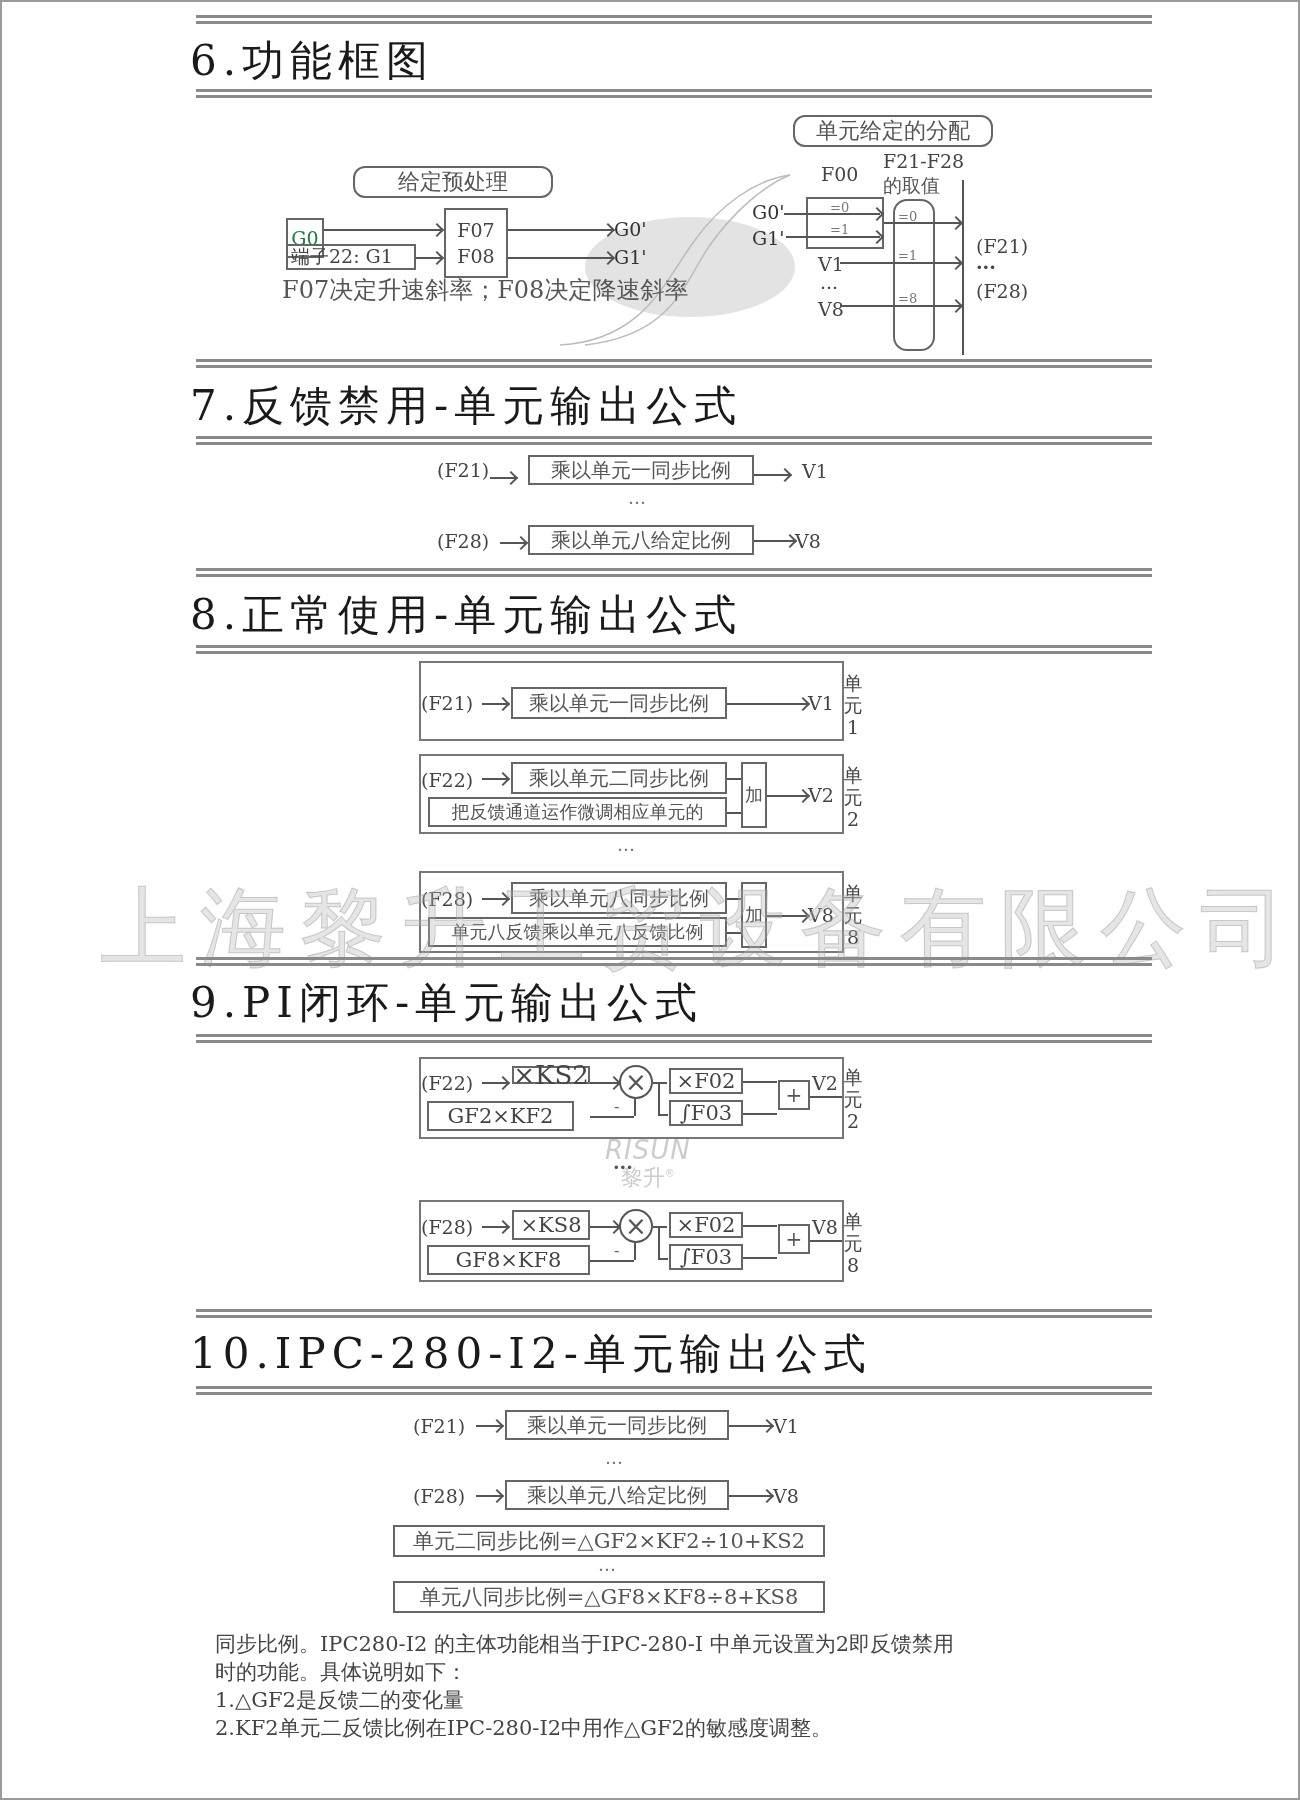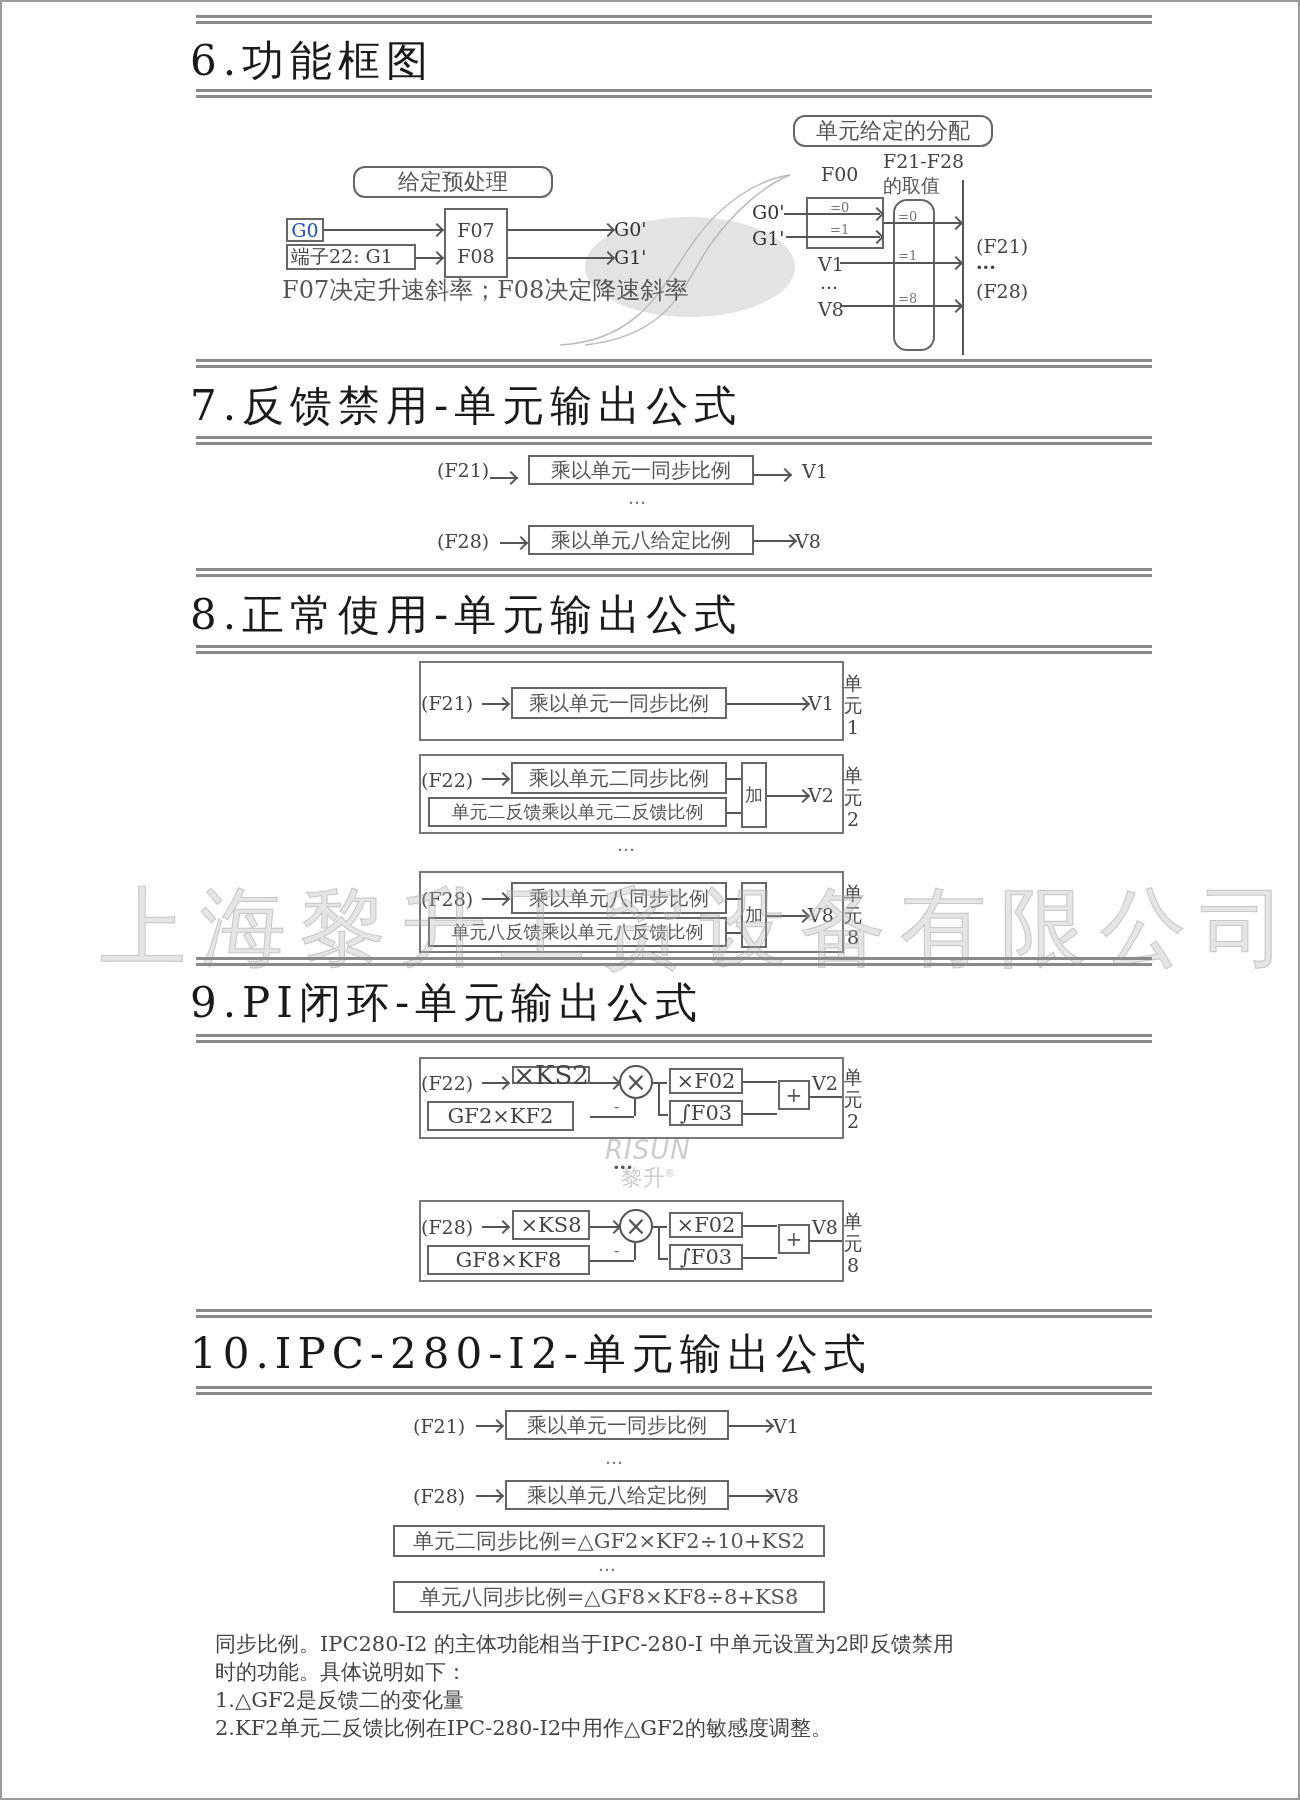--- a/index.html
+++ b/index.html
@@ -76,21 +76,21 @@
 <div>
 
   <div class="abs" style="left:585px;top:217px;width:210px;height:100px;border-radius:50%;background:#e3e3e3;"></div>
   <svg class="abs" style="left:555px;top:170px" width="240" height="180">
     <path d="M5,175 C90,170 110,110 140,70 C165,35 200,10 235,5" fill="none" stroke="#bbb" stroke-width="1.5"></path>
     <path d="M30,175 C120,165 130,110 155,75 C180,40 210,15 235,5" fill="none" stroke="#bbb" stroke-width="1.5"></path>
   </svg>
 
   <div class="pill" style="left:353px;top:166px;width:200px;height:32px;">给定预处理</div>
 
-  <div class="box" style="left:286px;top:218px;width:38px;height:24px;font-size:19px;color:#1d4ed8">G0</div>
+  <div class="box" style="left:286px;top:218px;width:38px;height:40px;font-size:19px;color:#15803d">G0</div>
   <div class="box" style="left:286px;top:244px;width:130px;height:26px;font-size:19px;color:#444;justify-content:space-between;padding:0 3px;">端子22:   G1</div>
 
   <div class="hline" style="left:324px;top:229px;width:118px"></div>
   <div class="arrowhead" style="left:432px;top:225px"></div>
   <div class="hline" style="left:416px;top:257px;width:26px"></div>
   <div class="arrowhead" style="left:432px;top:253px"></div>
 
   <div class="box" style="left:444px;top:208px;width:64px;height:70px;flex-direction:column;font-size:19px;color:#444;line-height:26px">
     <span>F07</span>
     <span>F08</span>
@@ -187,21 +187,21 @@
     <div>单</div>
     <div>元</div>
     <div>1</div>
   </div>
 
   <div class="abs" style="left:419px;top:754px;width:425px;height:80px;border:2px solid #777;box-sizing:border-box"></div>
   <div class="abs small" style="left:421px;top:771px">(F22)</div>
   <div class="hline" style="left:482px;top:778px;width:26px"></div>
   <div class="arrowhead" style="left:498px;top:774px"></div>
   <div class="box" style="left:511px;top:762px;width:216px;height:32px">乘以单元二同步比例</div>
-  <div class="box" style="left:428px;top:797px;width:299px;height:30px;font-size:18px">单元二反馈乘以单元二反馈比例</div>
+  <div class="box" style="left:428px;top:797px;width:299px;height:30px;font-size:18px">把反馈通道运作微调相应单元的</div>
   <div class="hline" style="left:727px;top:778px;width:14px"></div>
   <div class="hline" style="left:727px;top:812px;width:14px"></div>
   <div class="box" style="left:741px;top:762px;width:26px;height:66px;font-size:18px">加</div>
   <div class="hline" style="left:767px;top:795px;width:40px"></div>
   <div class="arrowhead" style="left:798px;top:791px"></div>
   <div class="abs small" style="left:808px;top:786px;color:#444">V2</div>
   <div class="unitlabel" style="left:843px;top:764px">
     <div>单</div>
     <div>元</div>
     <div>2</div>

